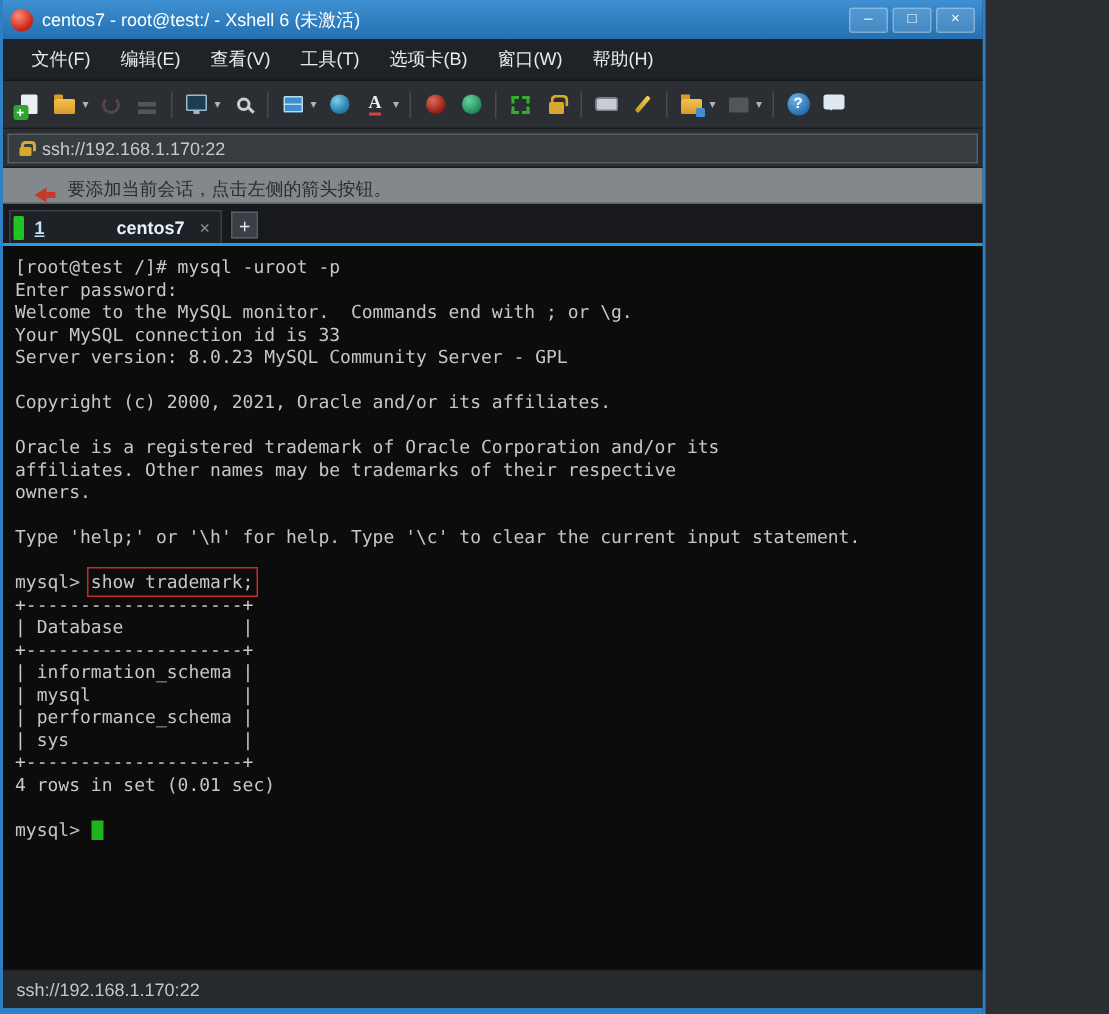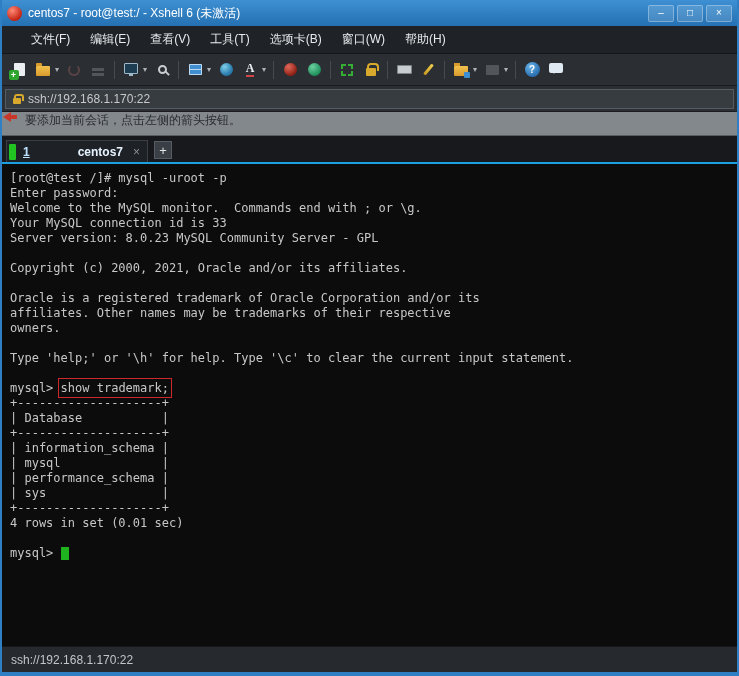--- a/index.html
+++ b/index.html
@@ -1,35 +1,35 @@
 <!DOCTYPE html>
 <html><head>
 <meta charset="utf-8">
 <style>
   * { margin:0; padding:0; box-sizing:border-box; }
   html,body { width:739px; height:676px; overflow:hidden; }
   body { font-family:"Liberation Sans",sans-serif; font-size:12px; background:#2b2e33; }
 
-  .window { width:739px; height:676px; display:flex; flex-direction:column;
+  .window { width:657px; height:676px; display:flex; flex-direction:column;
             border-left:2px solid #2e7fc4; border-right:2px solid #2e7fc4; background:#2b2e33; }
 
   
   .titlebar { height:26px; flex:0 0 26px; background:linear-gradient(#3e90d2,#2470b2);
               display:flex; align-items:center; padding:0 5px; gap:6px; color:#fff; }
   .app-icon { width:15px; height:15px; border-radius:50%;
               background:radial-gradient(circle at 35% 30%, #ff8a76, #c42313 70%); flex:0 0 15px; }
   .title-text { flex:1; font-size:12px; white-space:nowrap; overflow:hidden; }
   .win-controls { display:flex; gap:3px; }
   .win-btn { width:26px; height:17px; display:flex; align-items:center; justify-content:center;
              color:#fff; background:rgba(255,255,255,.14); border:1px solid rgba(255,255,255,.3);
              border-radius:2px; font-size:10px; line-height:1; }
 
   
   .menubar { height:28px; flex:0 0 28px; background:#1f2226; display:flex; align-items:flex-start;
-             padding:0 20px; gap:2px; border-bottom:1px solid #14161a; }
+             padding:0 10px; gap:2px; border-bottom:1px solid #14161a; }
   .menu-item { color:#e8eaec; padding:5px 9px; border-radius:2px; cursor:default; }
 
   
   .toolbar { height:32px; flex:0 0 32px; background:#2b2e33; display:flex; align-items:center;
              padding:0 5px; border-bottom:1px solid #1a1c20; }
   .tbtn { min-width:24px; height:24px; display:flex; align-items:center; justify-content:center;
           position:relative; border-radius:2px; }
   .tbtn.dis { opacity:.35; }
   .dd { color:#aeb3b8; font-size:8px; padding:0 3px 0 0; }
   .sep { width:1px; height:18px; background:#464b51; margin:0 4px; flex:0 0 1px; }
@@ -100,22 +100,22 @@
   .addressbar { height:26px; flex:0 0 26px; background:#2b2e33; display:flex; align-items:center;
                 padding:2px 3px; border-bottom:1px solid #1a1c20; }
   .address-field { flex:1; height:20px; background:#373c41; border:1px solid #565c63;
                    display:flex; align-items:center; gap:7px; padding:0 7px; color:#c6cacd; }
   .i-lock-s { width:8px; height:6px; background:#d8a92c; border-radius:1px; position:relative;
               margin-top:4px; flex:0 0 8px; }
   .i-lock-s::before { content:""; position:absolute; top:-4px; left:1px; width:6px; height:5px;
                       border:2px solid #d8a92c; border-bottom:none; border-radius:3px 3px 0 0; }
 
   
-  .infobar { height:24px; flex:0 0 24px; background:#83888c; display:flex; align-items:flex-start;
-             gap:8px; padding:0 1px; color:#2a2d30; border-bottom:1px solid #5a5e62; }
+  .infobar { height:24px; flex:0 0 24px; background:#83888c; display:flex; align-items:flex-end;
+             gap:8px; padding:0 21px; color:#2a2d30; border-bottom:1px solid #5a5e62; }
   .i-redarrow { position:relative; width:14px; height:10px; flex:0 0 14px; }
   .i-redarrow::before { content:""; position:absolute; left:0; top:0;
                         border-top:5px solid transparent; border-bottom:5px solid transparent;
                         border-right:8px solid #c8372a; }
   .i-redarrow::after { content:""; position:absolute; left:8px; top:3px; width:6px; height:4px;
                        background:#c8372a; }
 
   
   .tabbar { height:26px; flex:0 0 26px; background:#17191d; display:flex; align-items:flex-end;
             padding:2px 4px 0; gap:6px; }

